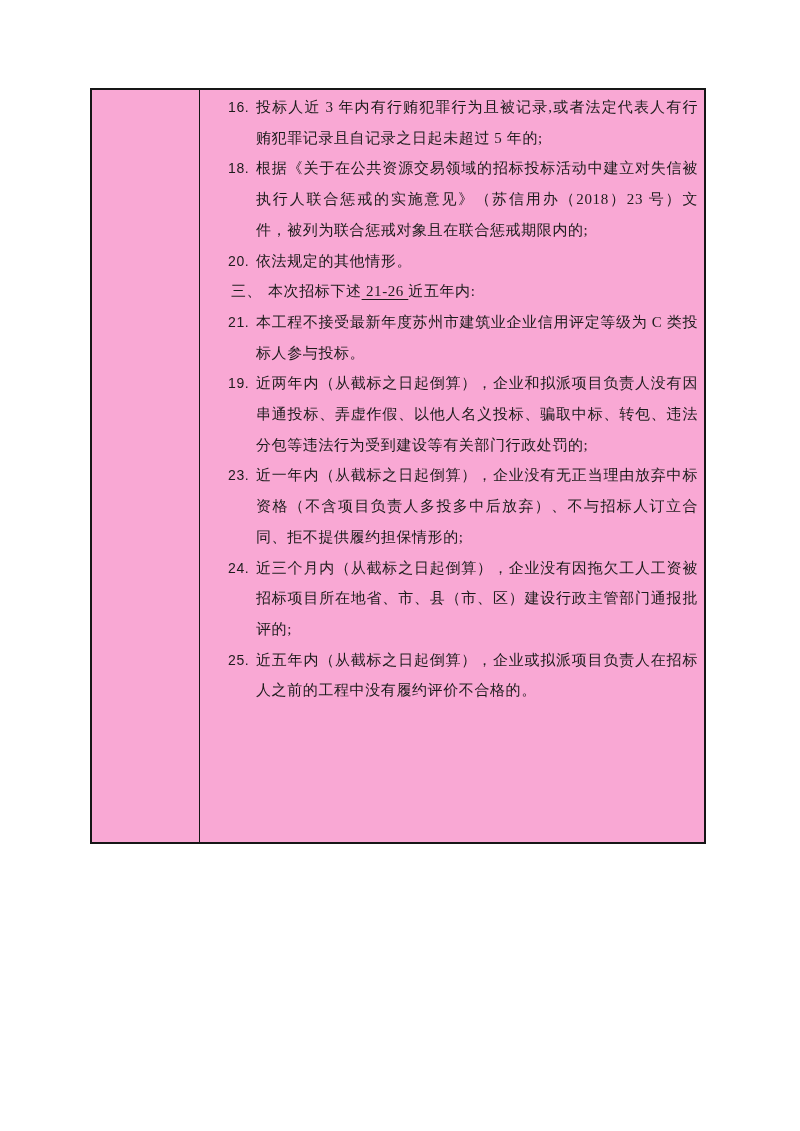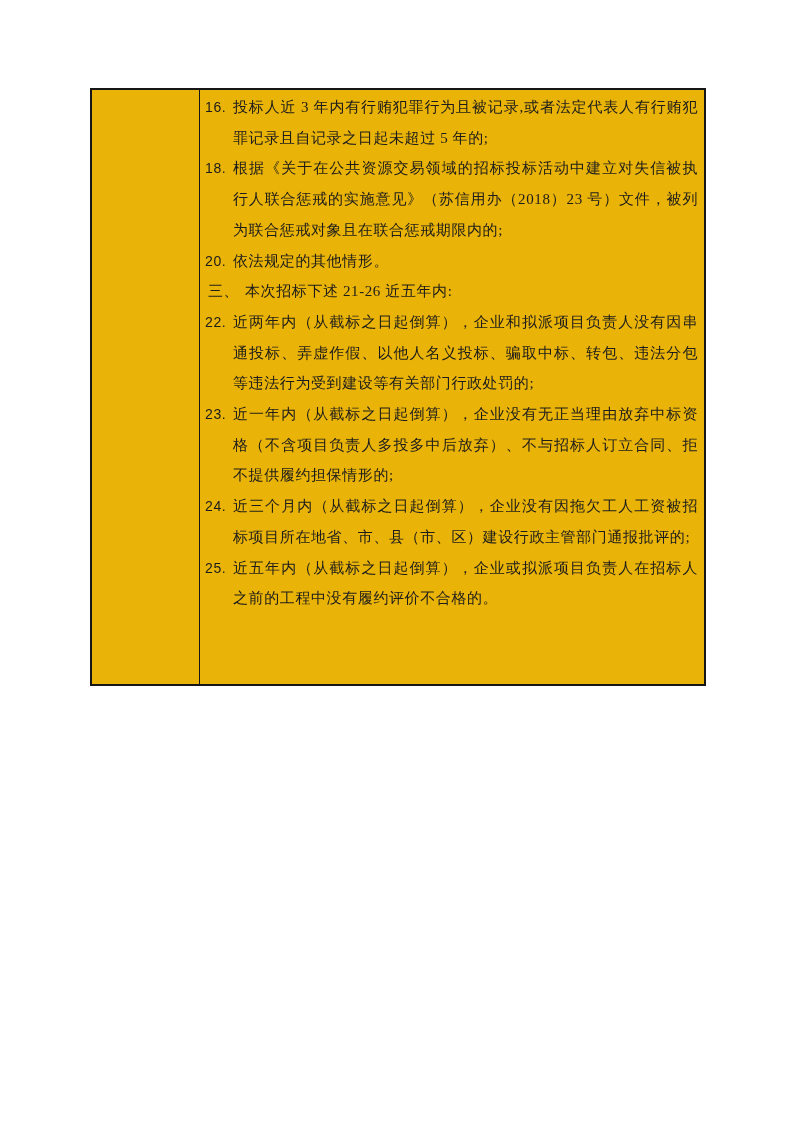--- a/index.html
+++ b/index.html
@@ -10,25 +10,26 @@
     background: #ffffff;
     font-family: "Liberation Serif", "DejaVu Serif", serif;
     color: #1c1c1c;
     overflow: hidden;
   }
   .doc-table {
     position: absolute;
     left: 90px;
     top: 88px;
     width: 616px;
-    height: 598px;
+    height: 756px;
     border: 2px solid #161616;
     box-sizing: border-box;
     display: flex;
-    background: #eab308;
+    background: #f9a8d4;
+    gap: 23px;
   }
   .col-left {
     width: 108px;
     flex-shrink: 0;
     border-right: 1px solid #161616;
     box-sizing: border-box;
   }
   .col-right {
     flex: 1;
     padding: 2px 6px 0 5px;
@@ -57,20 +58,21 @@
     line-height: 30.7px;
     letter-spacing: 0.6px;
   }
   .section-line .num {
     width: 37px;
     flex-shrink: 0;
     margin-left: 3px;
   }
   .section-line .txt { flex: 1; }
   .u {
+    text-decoration: underline;
     text-underline-offset: 3px;
   }
 </style>
 </head>
 <body>
 
 <div class="page">
   <div class="doc-table">
     <div class="col-left"></div>
     <div class="col-right">
@@ -87,21 +89,25 @@
         <span class="num">20.</span>
         <span class="txt">依法规定的其他情形。</span>
       </div>
 
       <div class="section-line">
         <span class="num">三、</span>
         <span class="txt"><span>本次招标下述</span><span class="u"> 21-26 </span><span>近五年内:</span></span>
       </div>
 
       <div class="clause">
-        <span class="num">22.</span>
+        <span class="num">21.</span>
+        <span class="txt">本工程不接受最新年度苏州市建筑业企业信用评定等级为 C 类投标人参与投标。</span>
+      </div>
+      <div class="clause">
+        <span class="num">19.</span>
         <span class="txt">近两年内（从截标之日起倒算），企业和拟派项目负责人没有因串通投标、弄虚作假、以他人名义投标、骗取中标、转包、违法分包等违法行为受到建设等有关部门行政处罚的;</span>
       </div>
       <div class="clause">
         <span class="num">23.</span>
         <span class="txt">近一年内（从截标之日起倒算），企业没有无正当理由放弃中标资格（不含项目负责人多投多中后放弃）、不与招标人订立合同、拒不提供履约担保情形的;</span>
       </div>
       <div class="clause">
         <span class="num">24.</span>
         <span class="txt">近三个月内（从截标之日起倒算），企业没有因拖欠工人工资被招标项目所在地省、市、县（市、区）建设行政主管部门通报批评的;</span>
       </div>

